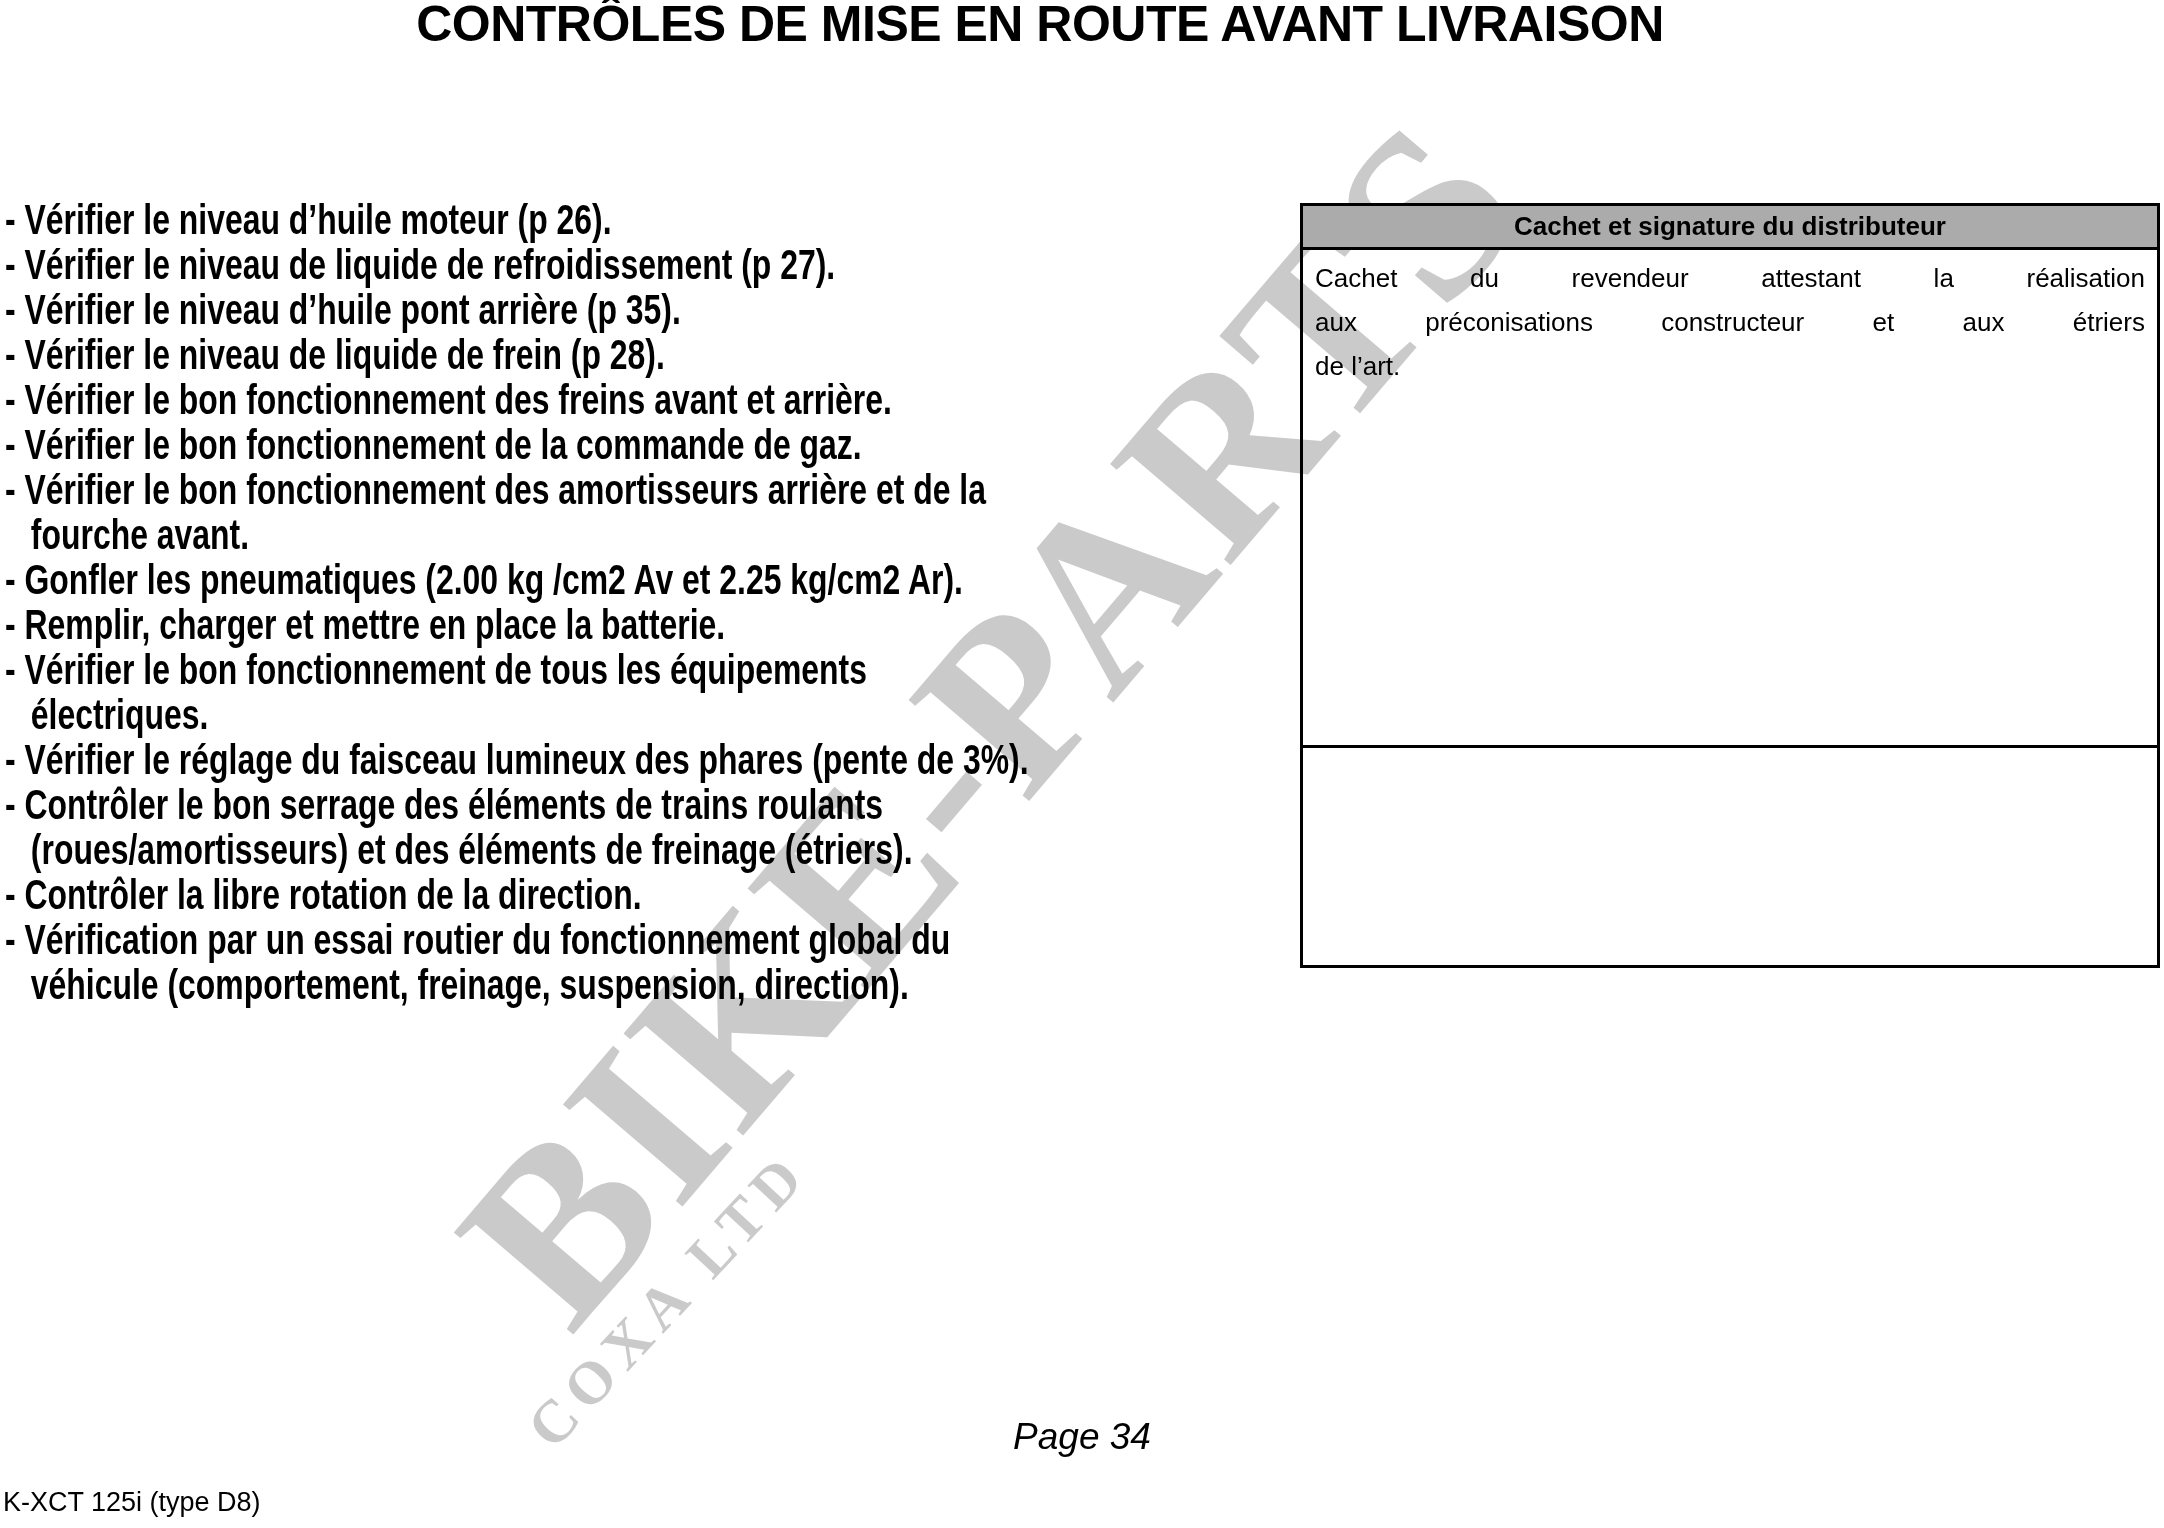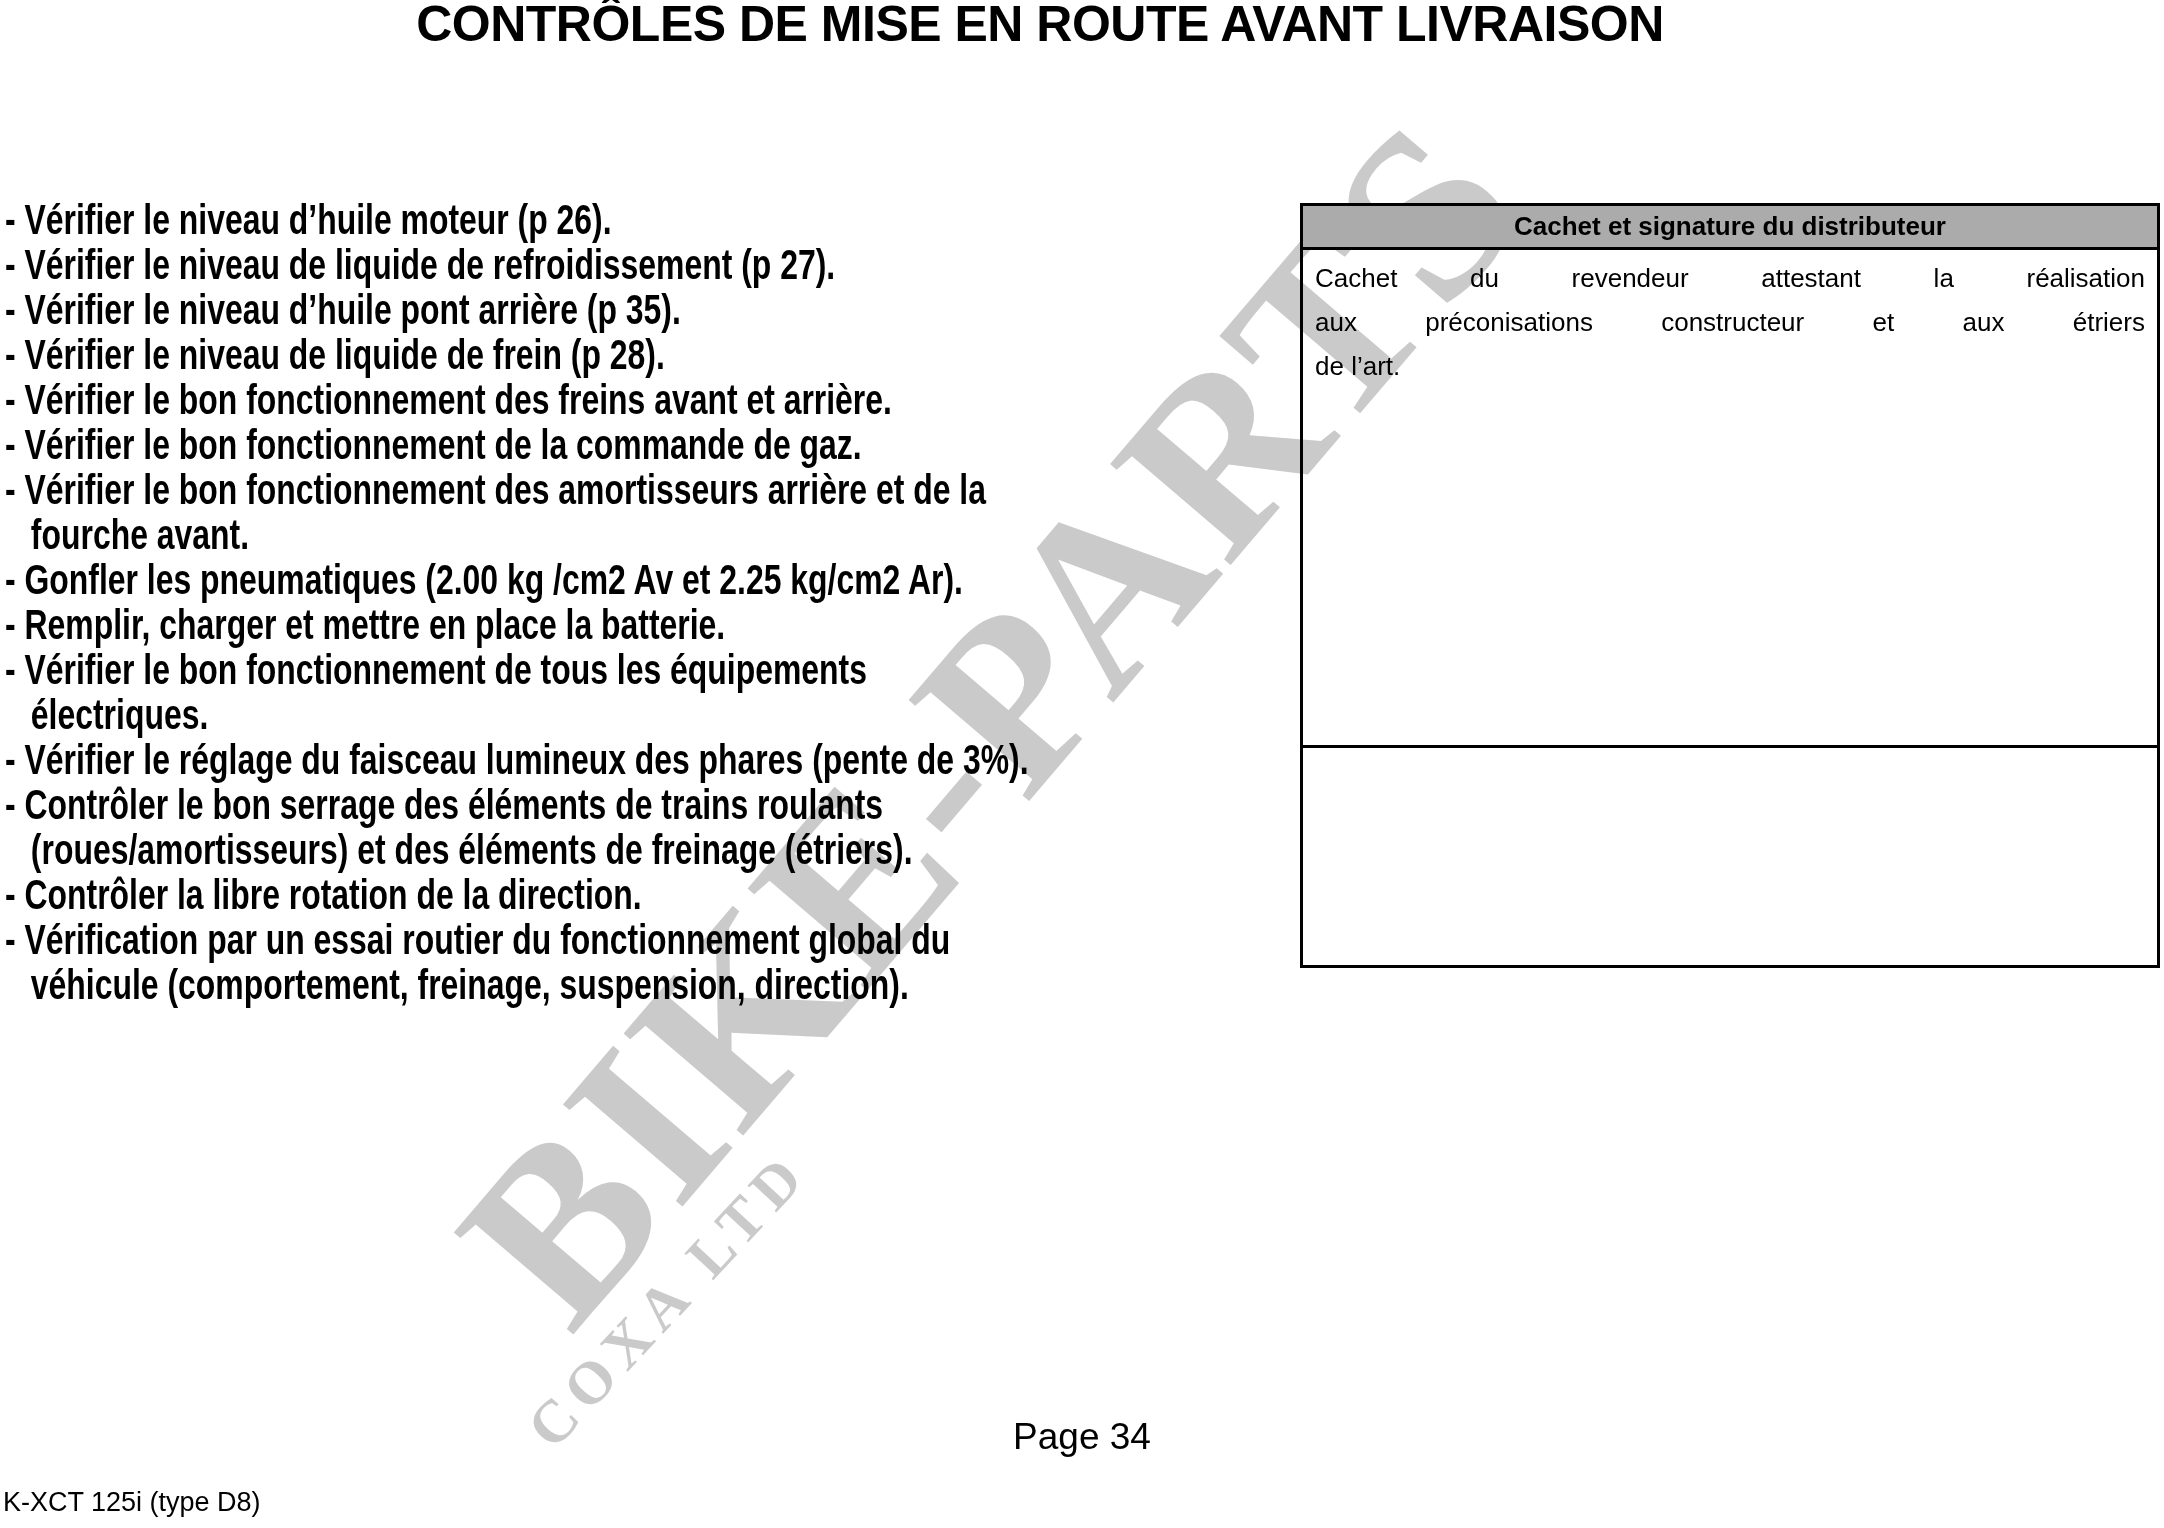--- a/index.html
+++ b/index.html
@@ -97,20 +97,21 @@
   .footer-left {
     position: absolute; left: 3px; top: 1487px;
     font-size: 27px;
     z-index: 2;
   }
   .footer-center {
     position: absolute; left: 0; top: 1416px; width: 2164px;
     text-align: center;
     font-size: 37px;
     z-index: 2;
+    font-style: italic;
   }
 </style>
 </head>
 <body>
 
 <div class="watermark-main">BIKE-PARTS</div>
 <div class="watermark-sub">COXA LTD</div>
 
 <h1 class="title">CONTRÔLES DE MISE EN ROUTE AVANT LIVRAISON</h1>
 

